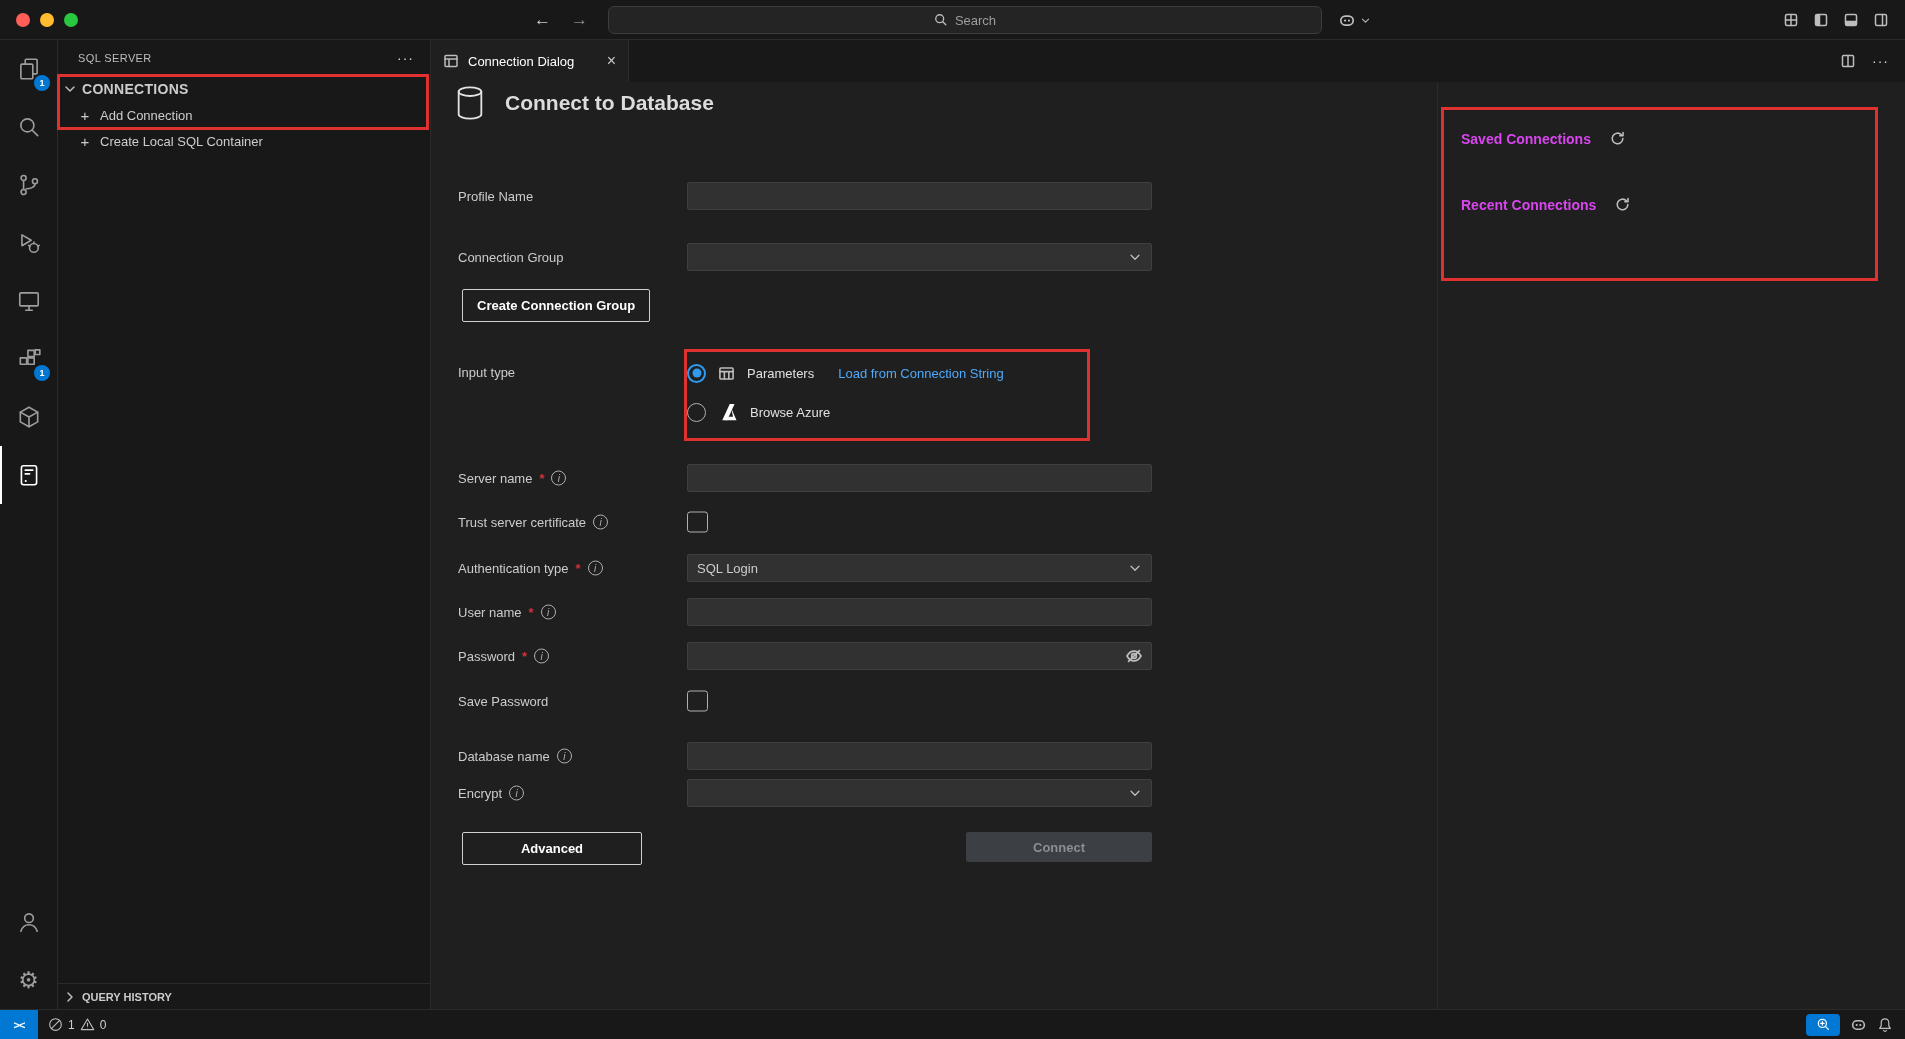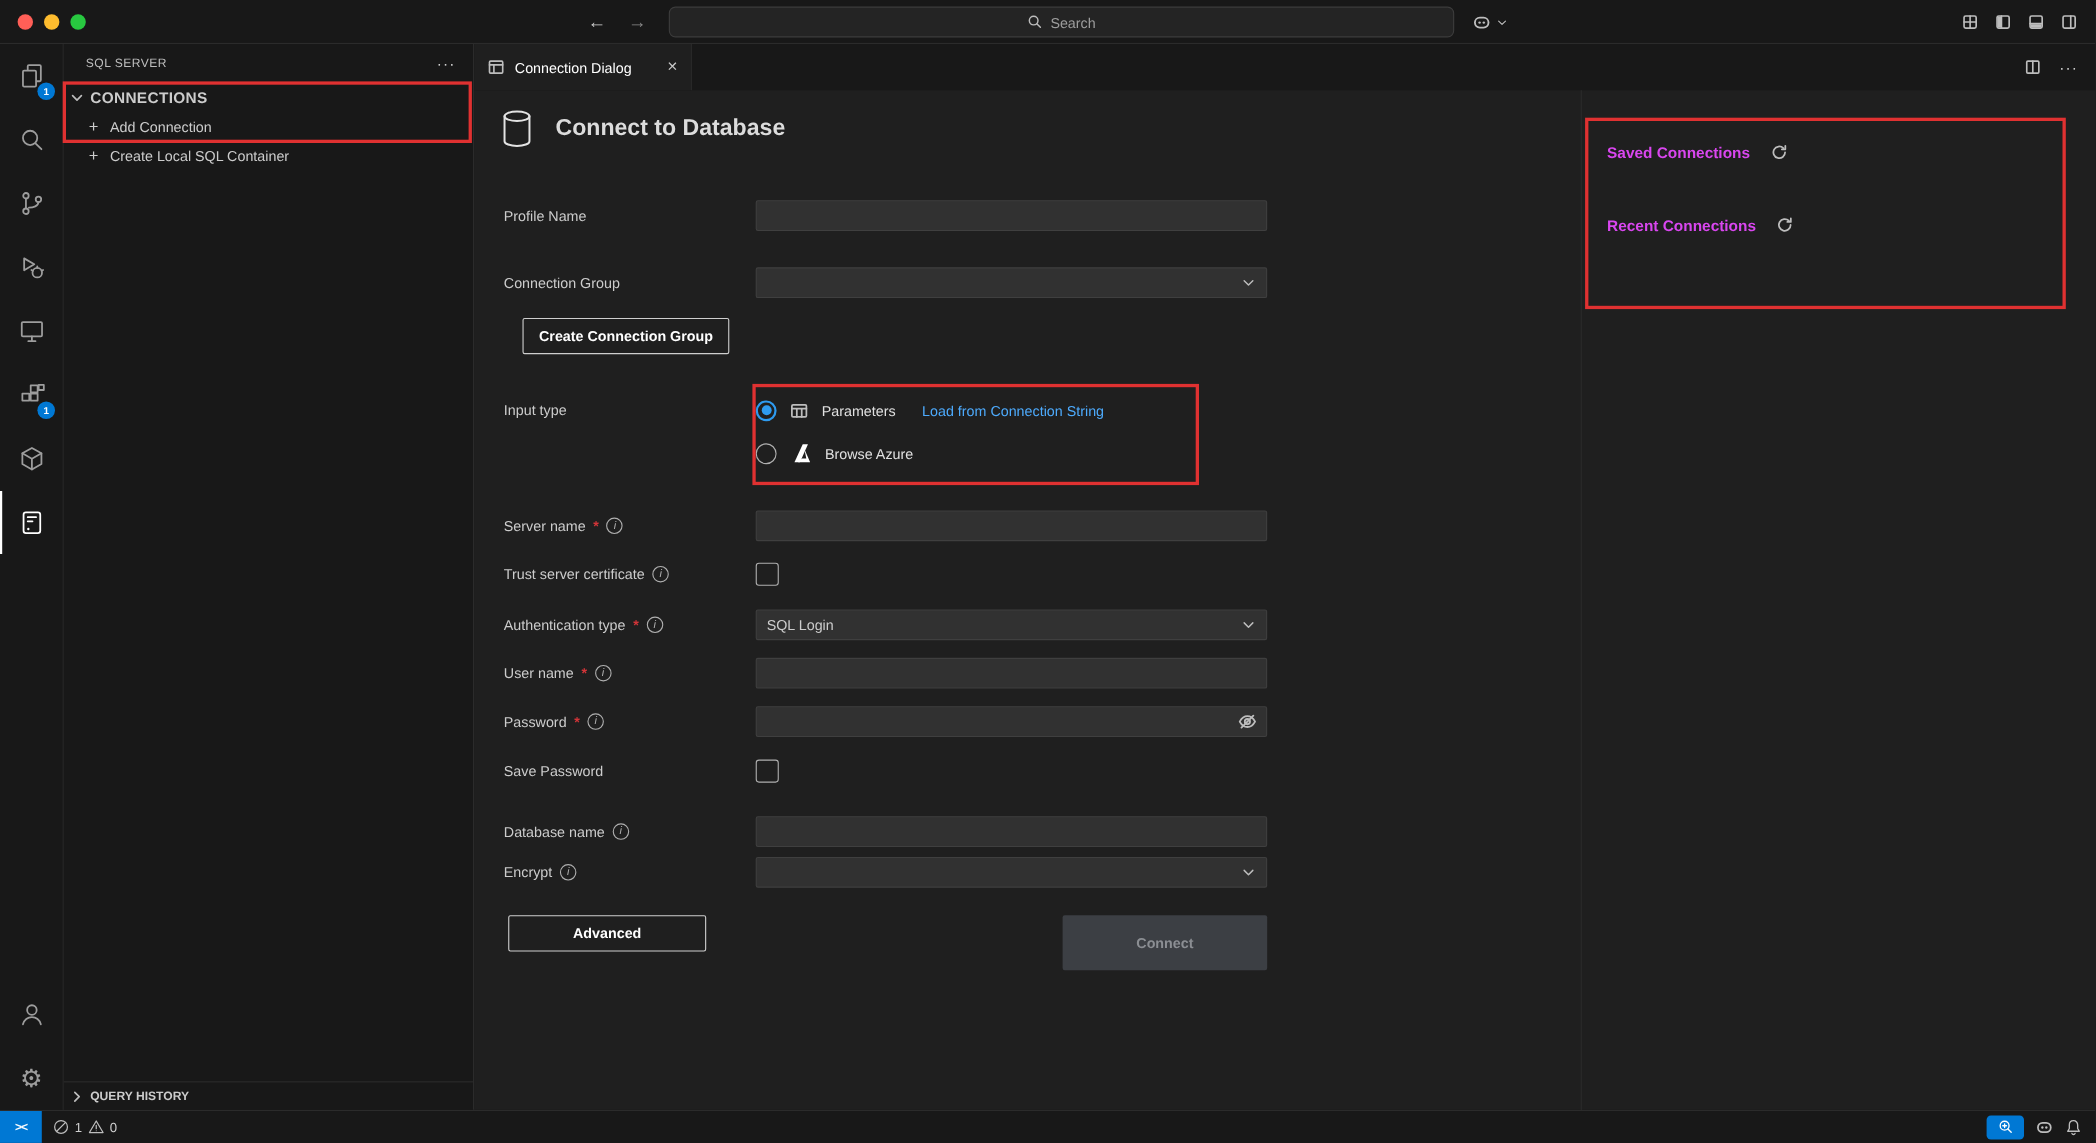--- a/index.html
+++ b/index.html
@@ -56,21 +56,21 @@
   .tab{width:198px;background:#1f1f1f;display:flex;align-items:center;gap:9px;padding:0 12px;
     font-size:13px;color:#fff;border-right:1px solid #2b2b2b;cursor:pointer}
   .tab-close{margin-left:auto;color:#c8c8c8;font-size:16px;line-height:1;cursor:pointer}
   .tab-actions{margin-left:auto;display:flex;align-items:center;gap:16px;padding-right:16px}
   .tab-more{color:#cfcfcf;font-size:14px;letter-spacing:1px;cursor:pointer}
 
   .editor-body{flex:1;display:flex;position:relative;min-height:0}
   .form-area{width:1006px;position:relative}
   .right-panel{flex:1;border-left:1px solid #2b2b2b;position:relative}
 
-  .page-header{position:absolute;left:25px;top:18px;display:flex;align-items:center;gap:21px}
+  .page-header{position:absolute;left:25px;top:4px;display:flex;align-items:center;gap:21px}
   .page-title{font-size:21px;font-weight:bold;color:#dcdcdc}
 
   .frow{position:absolute;left:0;width:990px;height:28px}
   .flabel{position:absolute;left:27px;top:50%;transform:translateY(-50%);font-size:13px;color:#ccc;
     display:flex;align-items:center;gap:7px;white-space:nowrap}
   .fctrl{position:absolute;left:256px;top:50%;transform:translateY(-50%)}
   .req{color:#d13438;font-weight:bold}
   .info{width:15px;height:15px;border:1px solid #b0b0b0;border-radius:50%;color:#b0b0b0;font-size:10px;
     display:inline-flex;align-items:center;justify-content:center;font-style:italic;cursor:pointer}
   .info::after{content:"i"}
@@ -86,36 +86,36 @@
   .checkbox{display:block;width:21px;height:21px;border:1px solid #b0b0b0;border-radius:3px;
     background:transparent;cursor:pointer}
 
   .r-profile{top:100px}.r-group{top:161px}.r-server{top:382px}.r-auth{top:472px}.r-user{top:516px}
   .r-pass{top:560px}.r-db{top:660px}.r-encrypt{top:697px}
   .r-trust{top:426px}.r-savepass{top:605px}
 
   .btn-outline{height:33px;min-width:180px;padding:0 14px;border:1px solid #cfcfcf;border-radius:2px;
     background:transparent;color:#fff;font-weight:bold;font-size:13px;display:inline-flex;
     align-items:center;justify-content:center;cursor:pointer;font-family:"Liberation Sans",sans-serif}
-  .create-group{position:absolute;left:44px;top:207px}
+  .create-group{position:absolute;left:31px;top:207px}
   .r-itype{top:281px;height:62px}
   .r-itype .flabel{top:2px;transform:none}
   .radio-line{position:absolute;left:256px;height:20px;display:flex;align-items:center;gap:12px}
   .rl-1{top:0}.rl-2{top:39px}
   .radio{width:19px;height:19px;border-radius:50%;position:relative;flex:0 0 19px;cursor:pointer}
   .radio.sel{border:2px solid #2e9bf0}
   .radio.sel .rdot{position:absolute;left:50%;top:50%;transform:translate(-50%,-50%);width:9px;height:9px;
     border-radius:50%;background:#2e9bf0}
   .radio.unsel{border:1px solid #b0b0b0}
   .radio-label{font-size:13px;color:#e0e0e0}
   .link{font-size:13px;color:#4daafc;margin-left:12px;cursor:pointer}
 
   .r-actions{top:750px;height:33px}
   .advanced-btn{position:absolute;left:31px;top:0}
-  .connect-btn{position:absolute;left:535px;top:0;width:186px;height:50px;background:#3c3f44;
+  .connect-btn{position:absolute;left:535px;top:0;width:186px;height:30px;background:#3c3f44;
     border:none;border-radius:2px;color:#8b8e93;font-weight:bold;font-size:13px;cursor:default;
     font-family:"Liberation Sans",sans-serif}
 
   .rp-row{position:absolute;left:23px;display:flex;align-items:center;gap:18px;cursor:default}
   .rp-saved{top:48px}.rp-recent{top:114px}
   .rp-title{font-size:14px;font-weight:bold;color:#d946ef}
   .refresh-btn{display:flex;cursor:pointer}
 
   
   .statusbar{flex:0 0 30px;background:#181818;border-top:1px solid #2b2b2b;display:flex;

